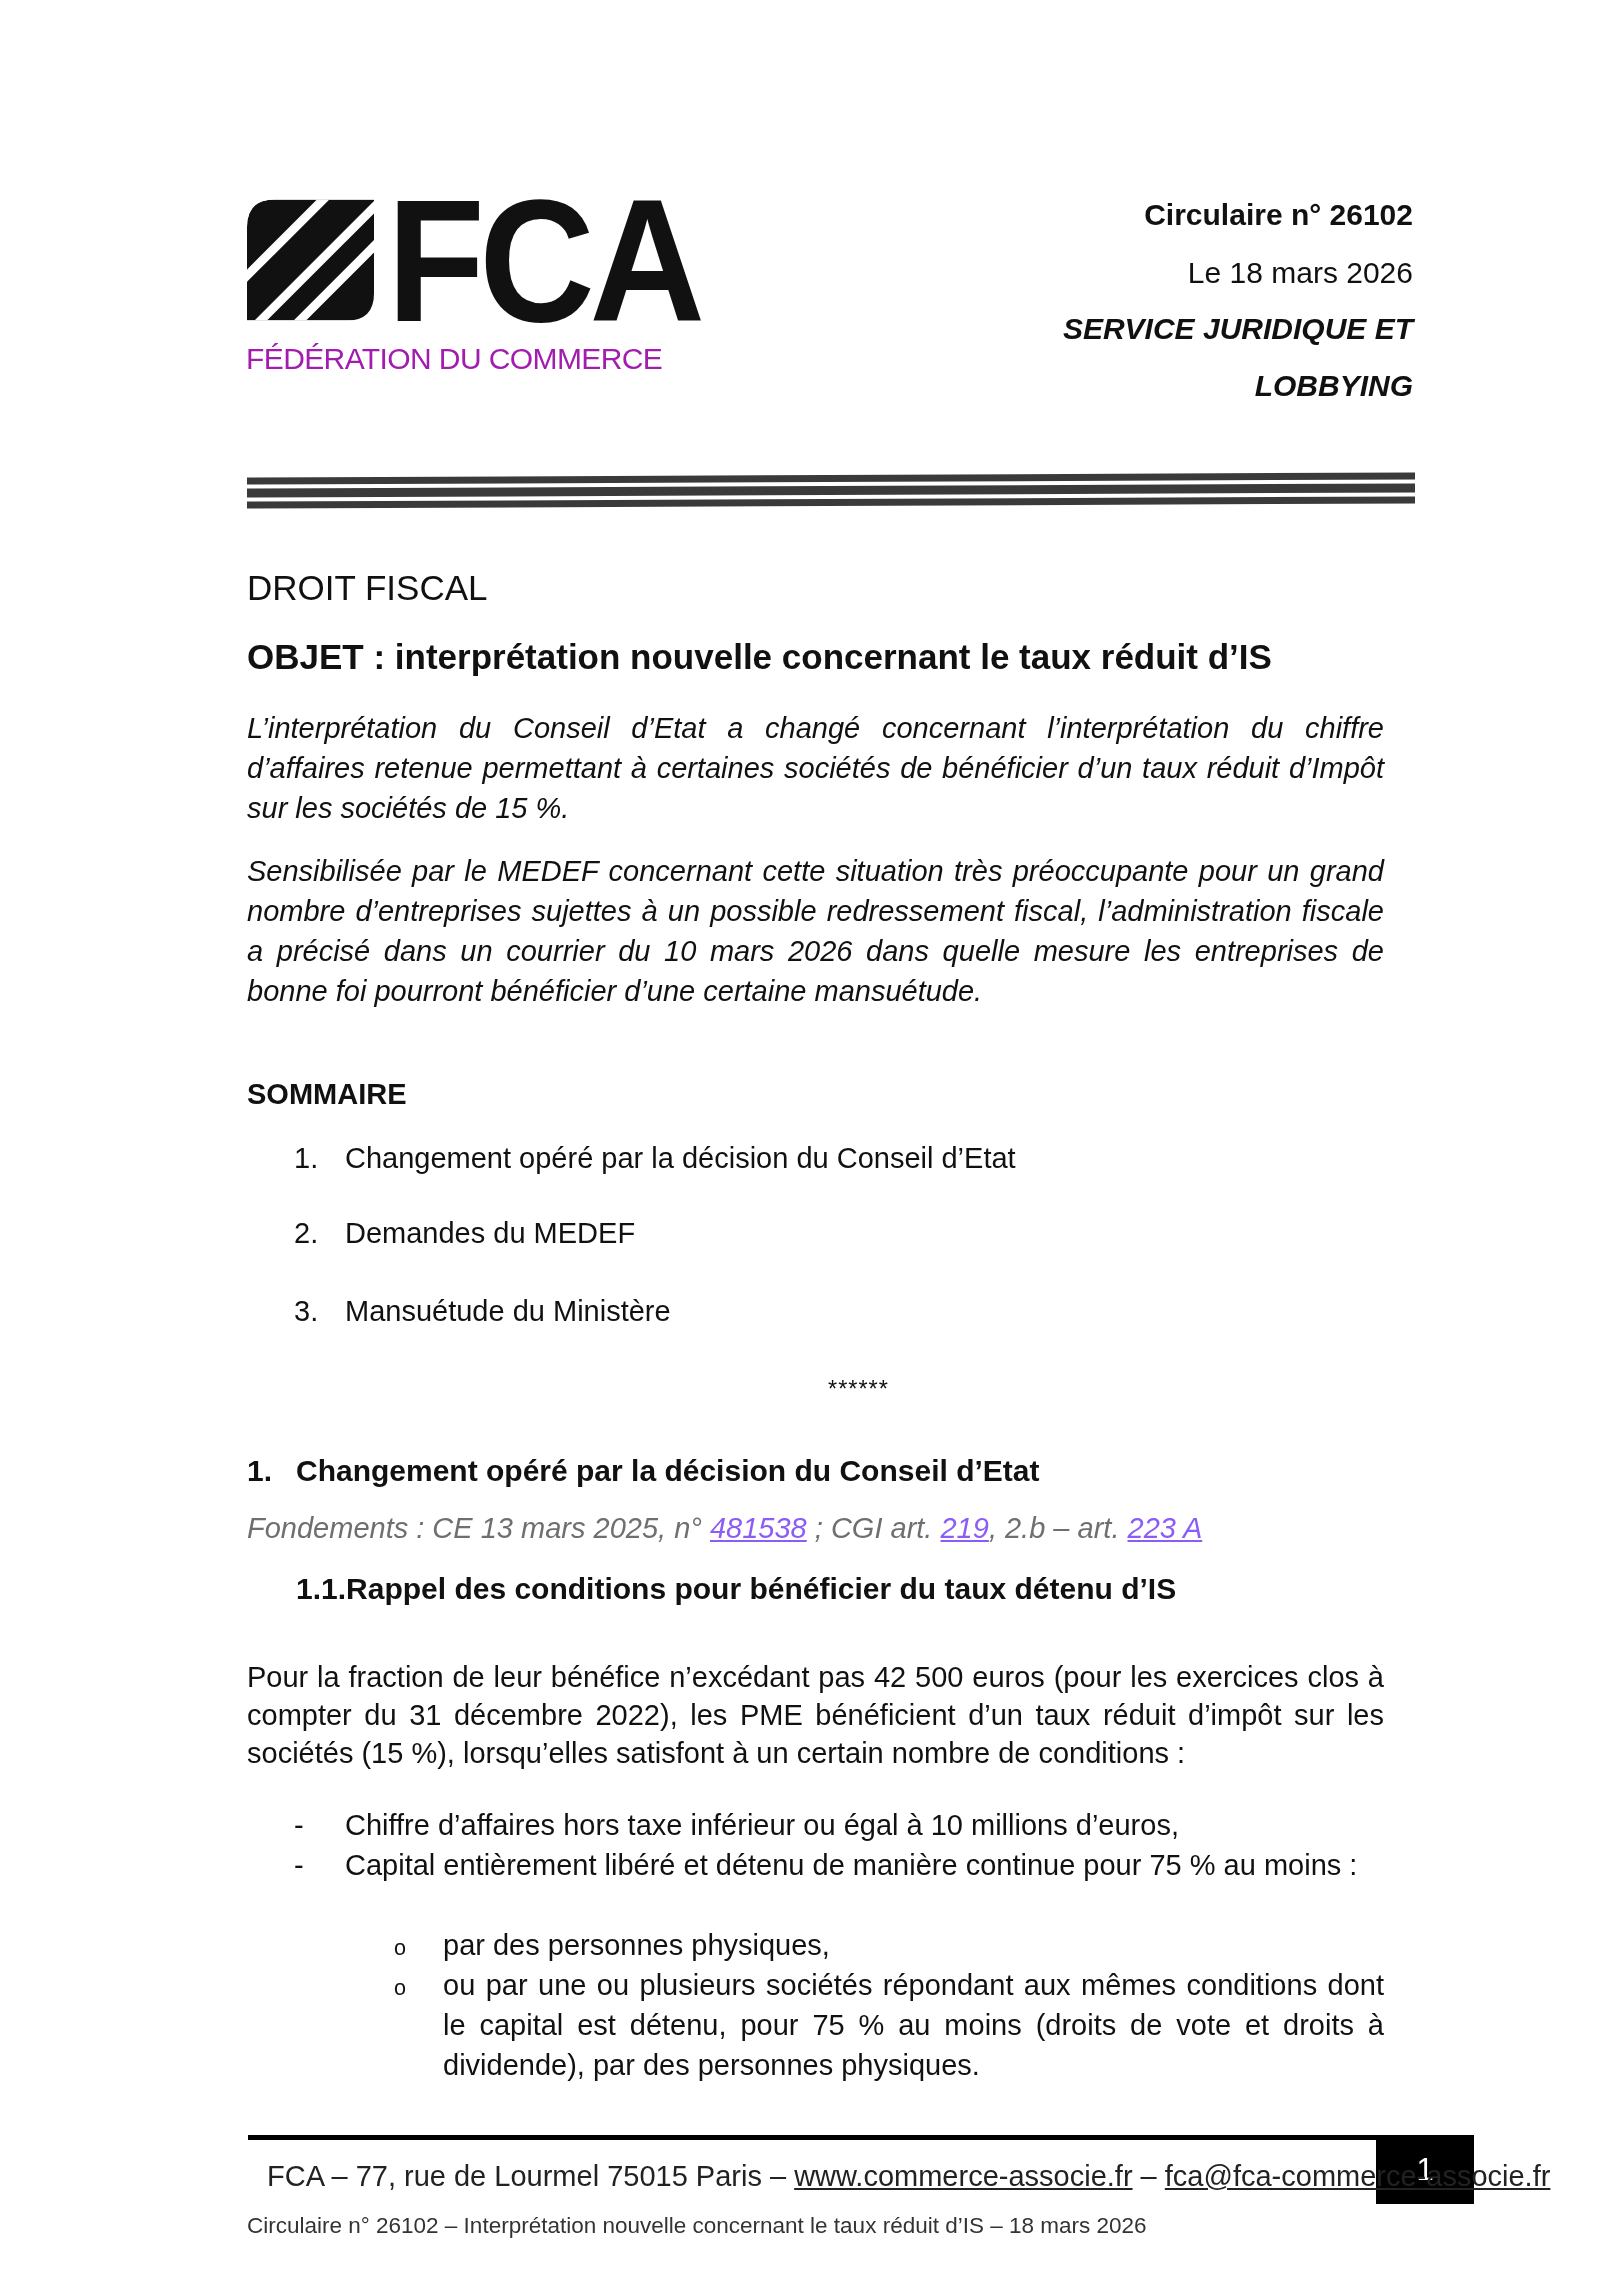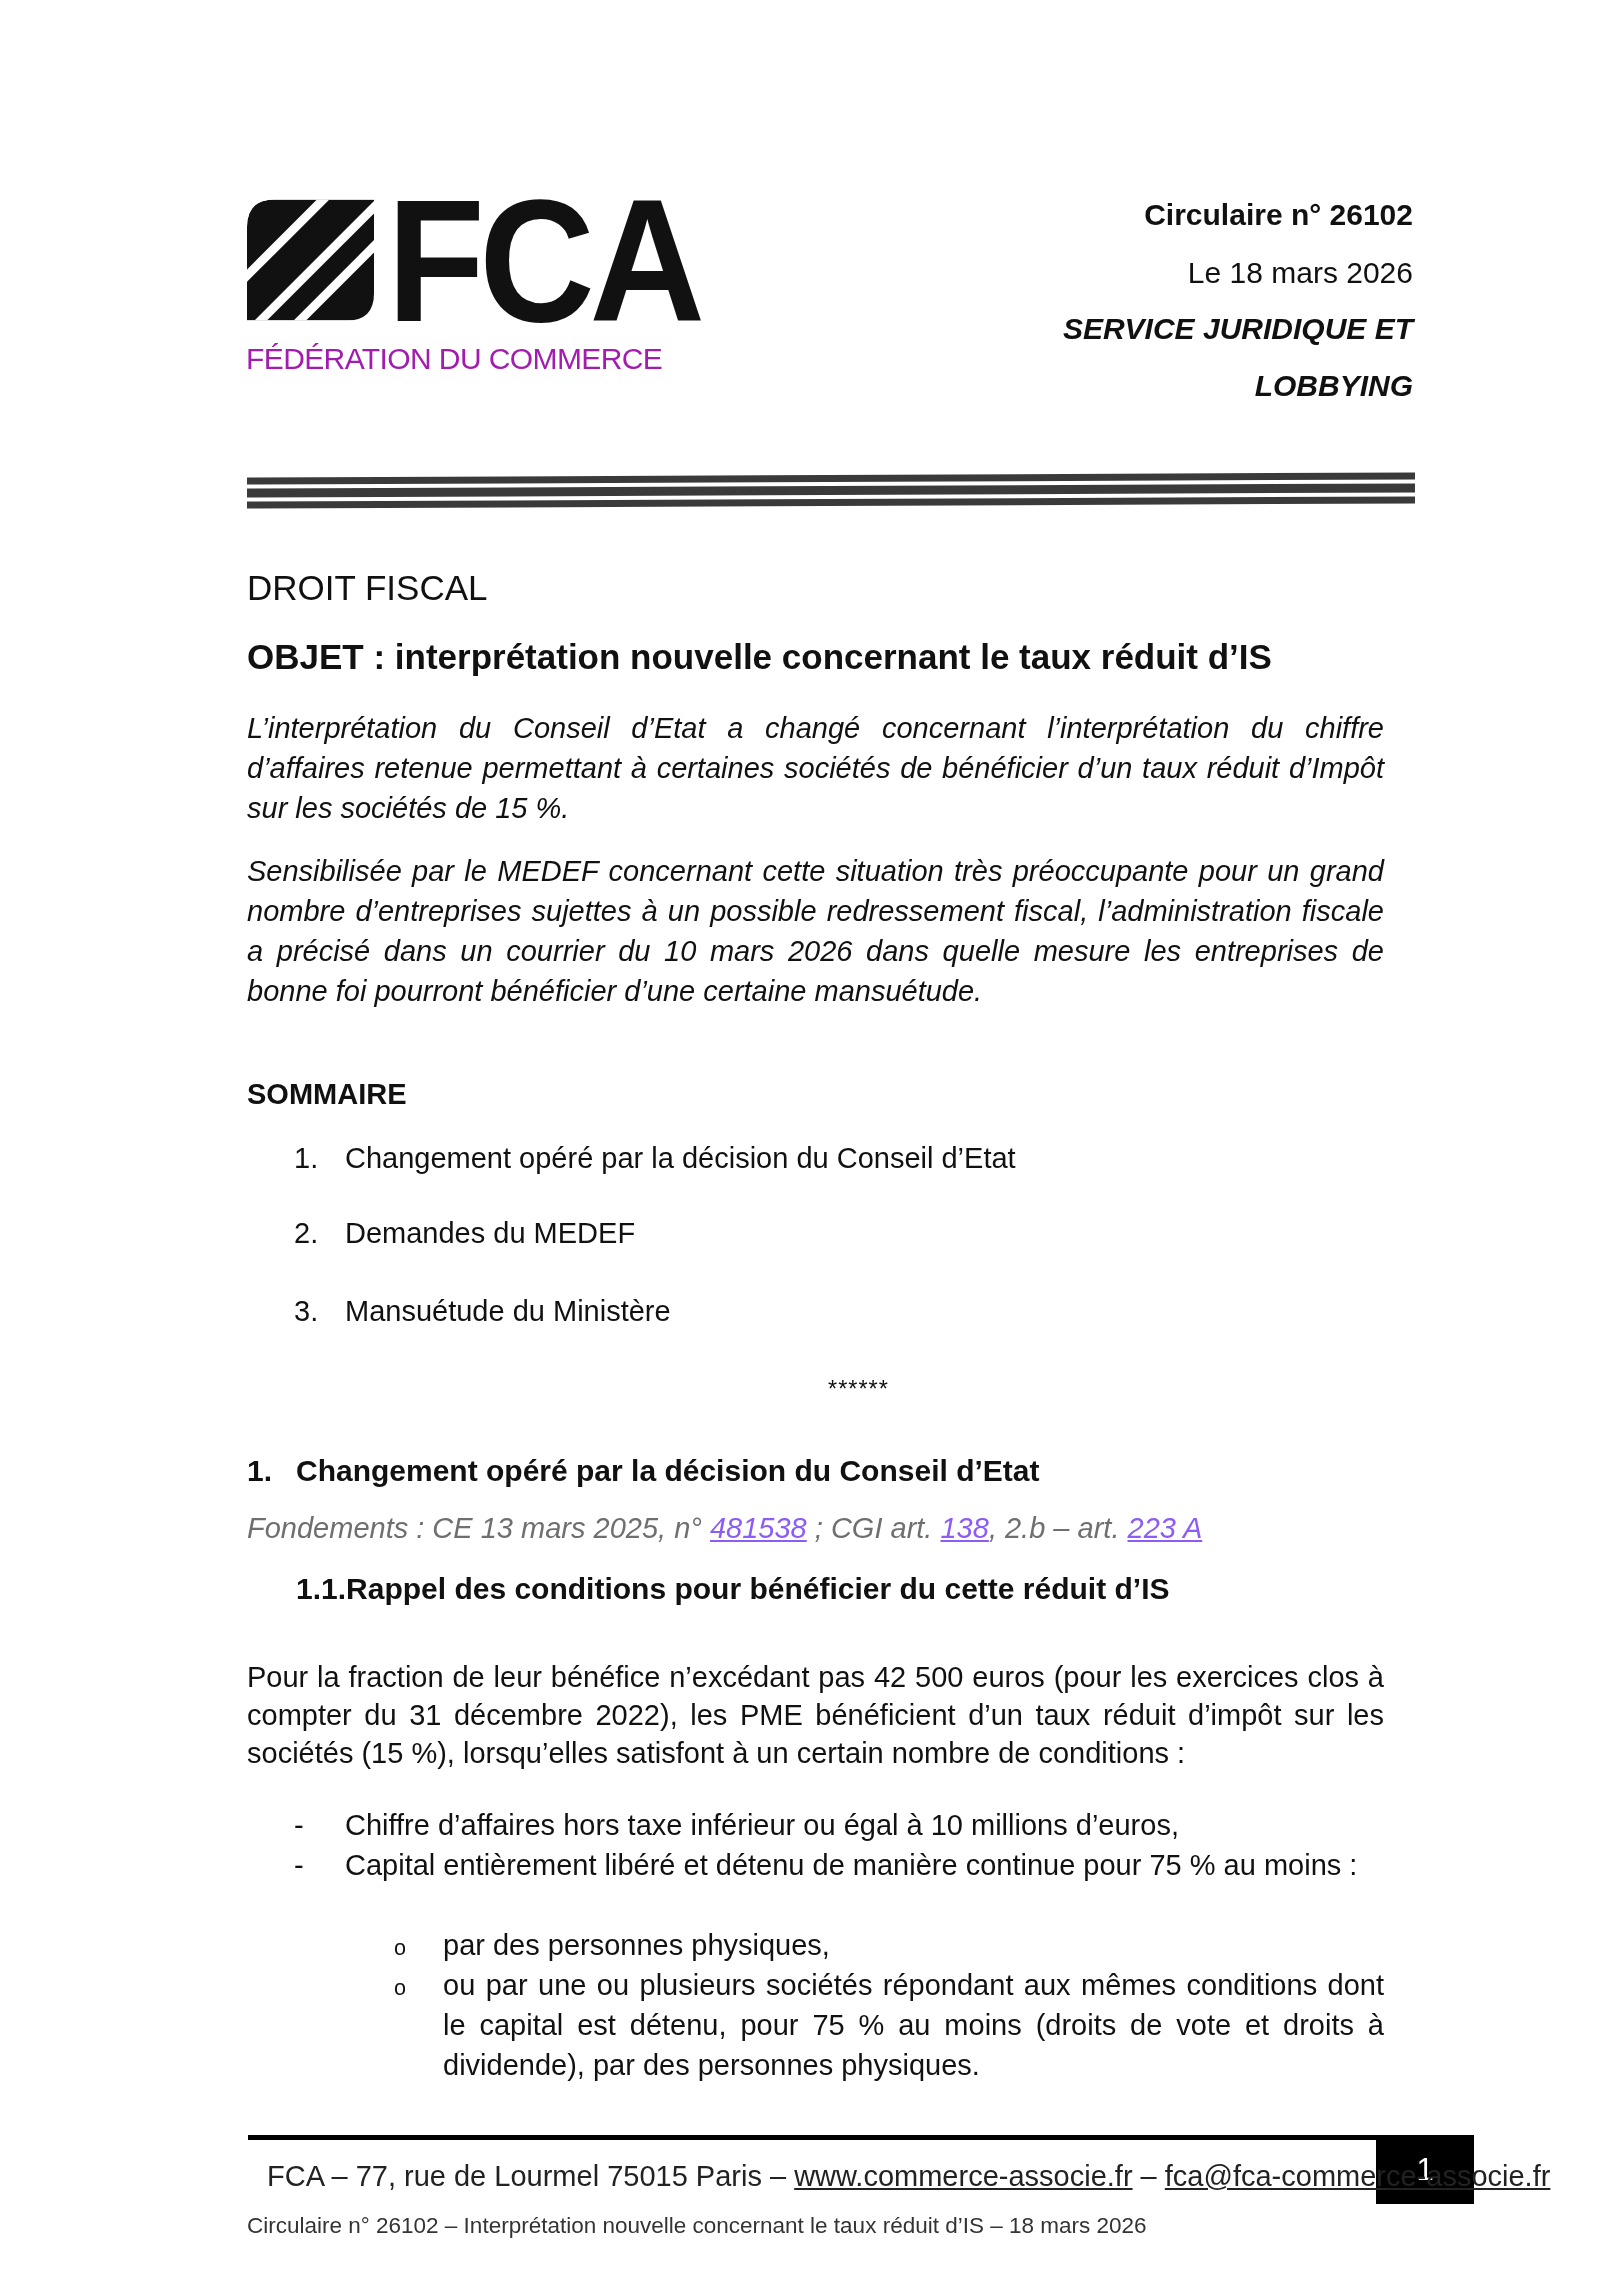--- a/index.html
+++ b/index.html
@@ -103,24 +103,24 @@
 </div>
 <div class="abs toc-item" style="top:1295px;">
   <span class="toc-num">3.</span><span>Mansuétude du Ministère</span>
 </div>
 <div class="abs stars">******</div>
 
 <div class="abs main sec1">
   <span class="num">1.</span><span>Changement opéré par la décision du Conseil d’Etat</span>
 </div>
 <div class="abs main fond">
-  <span>Fondements : CE 13 mars 2025, n° </span><a>481538</a><span> ; CGI art. </span><a>138</a><span>, 2.b – art. </span><a>223 A</a>
+  <span>Fondements : CE 13 mars 2025, n° </span><a>481538</a><span> ; CGI art. </span><a>219</a><span>, 2.b – art. </span><a>223 A</a>
 </div>
 <div class="abs sec11">
-  <span>1.1.</span><span>Rappel des conditions pour bénéficier du cette réduit d’IS</span>
+  <span>1.1.</span><span>Rappel des conditions pour bénéficier du taux détenu d’IS</span>
 </div>
 <div class="abs main para">Pour la fraction de leur bénéfice n’excédant pas 42 500 euros (pour les exercices clos à compter du 31 décembre 2022), les PME bénéficient d’un taux réduit d’impôt sur les sociétés (15 %), lorsqu’elles satisfont à un certain nombre de conditions :</div>
 
 <div class="abs bullet" style="top:1805px; width:1090px; height:40px;">
   <span class="mark">-</span>
   <span class="txt">Chiffre d’affaires hors taxe inférieur ou égal à 10 millions d’euros,</span>
 </div>
 <div class="abs bullet" style="top:1845px; width:1090px; height:80px;">
   <span class="mark">-</span>
   <span class="txt">Capital entièrement libéré et détenu de manière continue pour 75 % au moins :</span>

